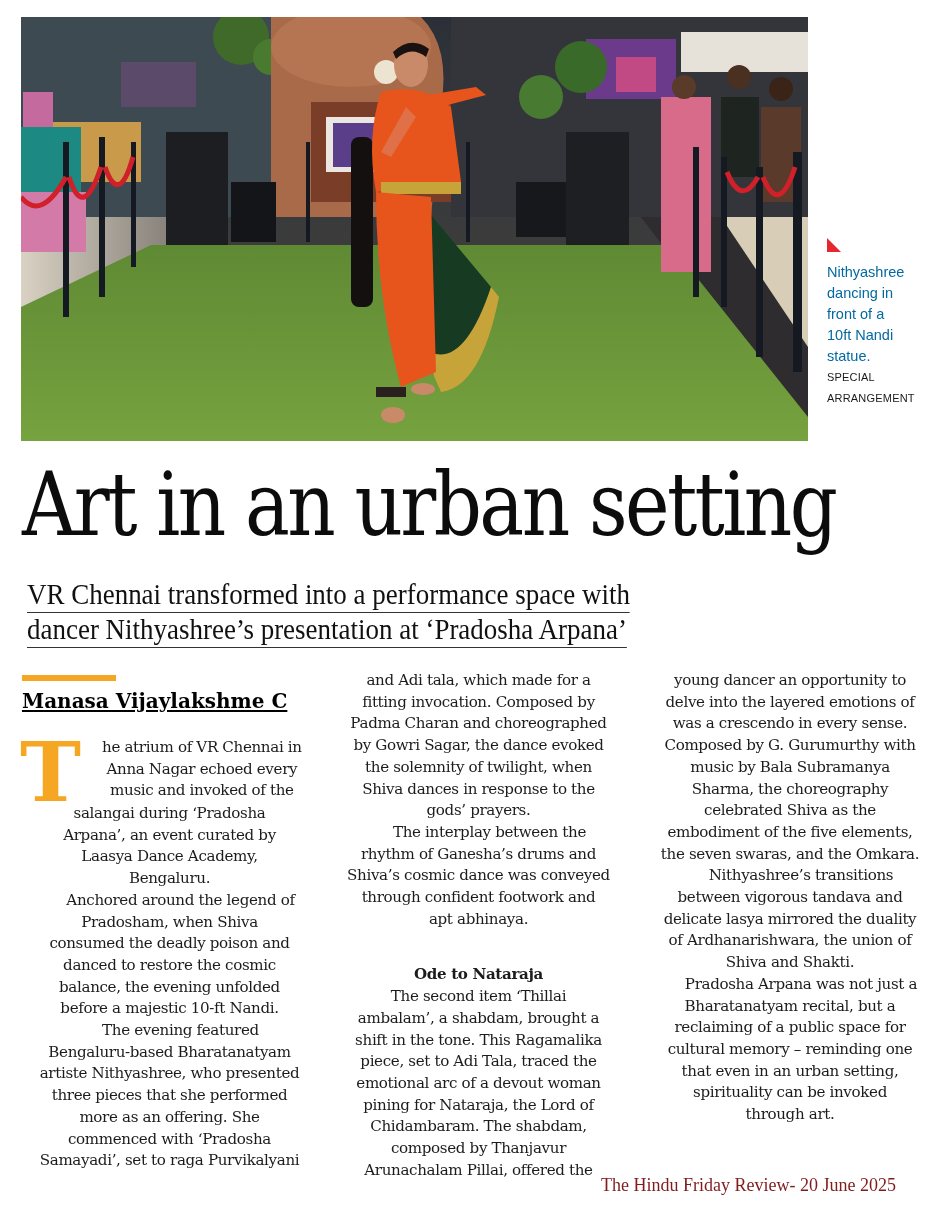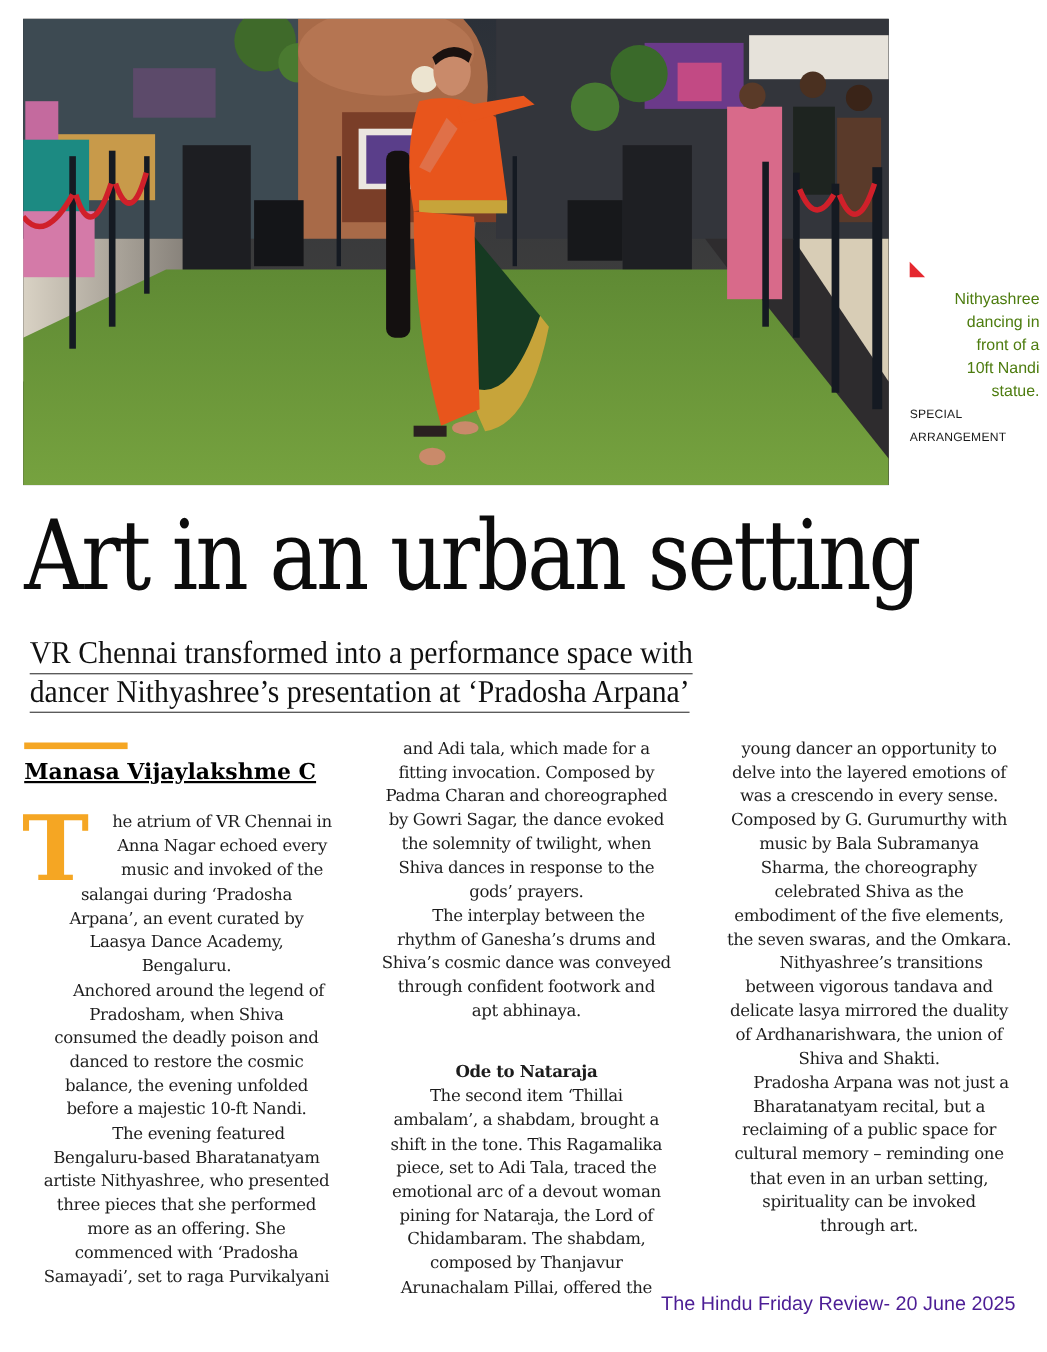--- a/index.html
+++ b/index.html
@@ -18,21 +18,21 @@
       position: absolute; left: 827px; top: 238px; width: 118px;
       font-family: "Liberation Sans", sans-serif;
     }
     .caption .marker {
       width: 0; height: 0;
       border-left: 14px solid transparent;
       border-bottom: 14px solid #e5282f;
       transform: scaleX(-1);
       margin-bottom: 10px;
     }
-    .caption .cap-text { font-size: 14.5px; line-height: 21px; color: #4d7c0f; text-align: right; }
+    .caption .cap-text { font-size: 14.5px; line-height: 21px; color: #0369a1; }
     .caption .credit {
       font-size: 11px; line-height: 21px; color: #1a1a1a; letter-spacing: 0.2px;
       text-transform: uppercase;
     }
 
     
     .headline {
       position: absolute; left: 22px; top: 455px; width: 900px;
       font-family: "DejaVu Serif", serif;
       font-size: 88px; line-height: 100px; font-weight: normal;
@@ -79,22 +79,22 @@
       float: left; font-family: "DejaVu Serif", serif; font-weight: bold;
       color: #f5a623; font-size: 82px; line-height: 62px;
       margin: 4px 6px 0 -2px; height: 62px;
     }
     .subhead {
       font-weight: bold; display: block; margin-top: 34px;
     }
 
     .footer-source {
       position: absolute; left: 601px; top: 1174px;
-      font-family: Liberation Sans, sans-serif;
-      font-size: 18px; line-height: 22px; color: #4c1d95;
+      font-family: Liberation Serif, serif;
+      font-size: 18px; line-height: 22px; color: #7f1d1d;
       white-space: nowrap;
     }
   </style>
 </head>
 <body>
 
 <div class="photo" role="img" aria-label="Bharatanatyam dancer in orange costume performing on green carpet in mall atrium with stanchion ropes and spectators">
   <svg viewBox="0 0 787 424" preserveAspectRatio="none">
     <defs>
       <linearGradient id="bg" x1="0" y1="0" x2="0" y2="1">

